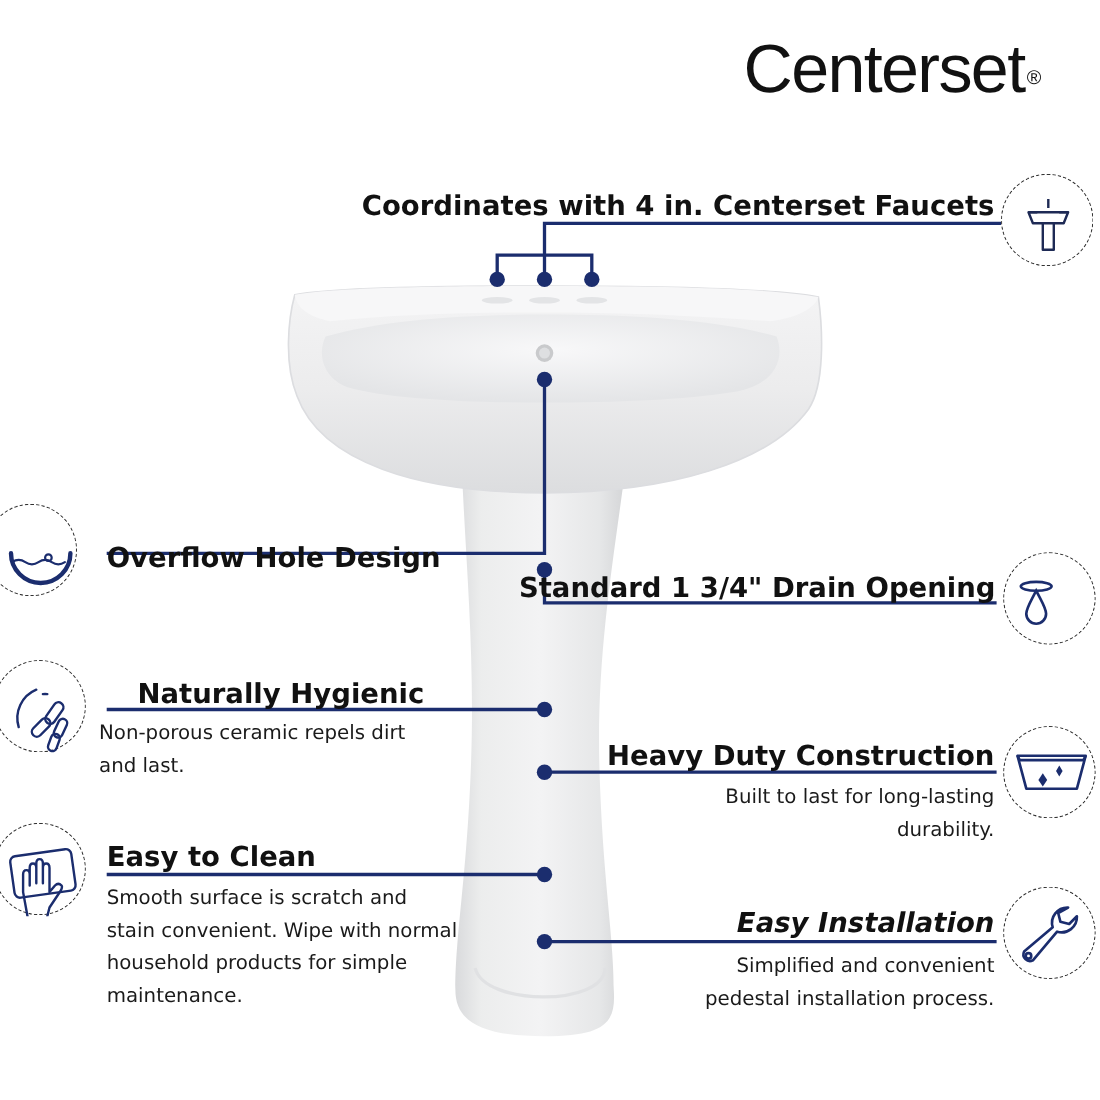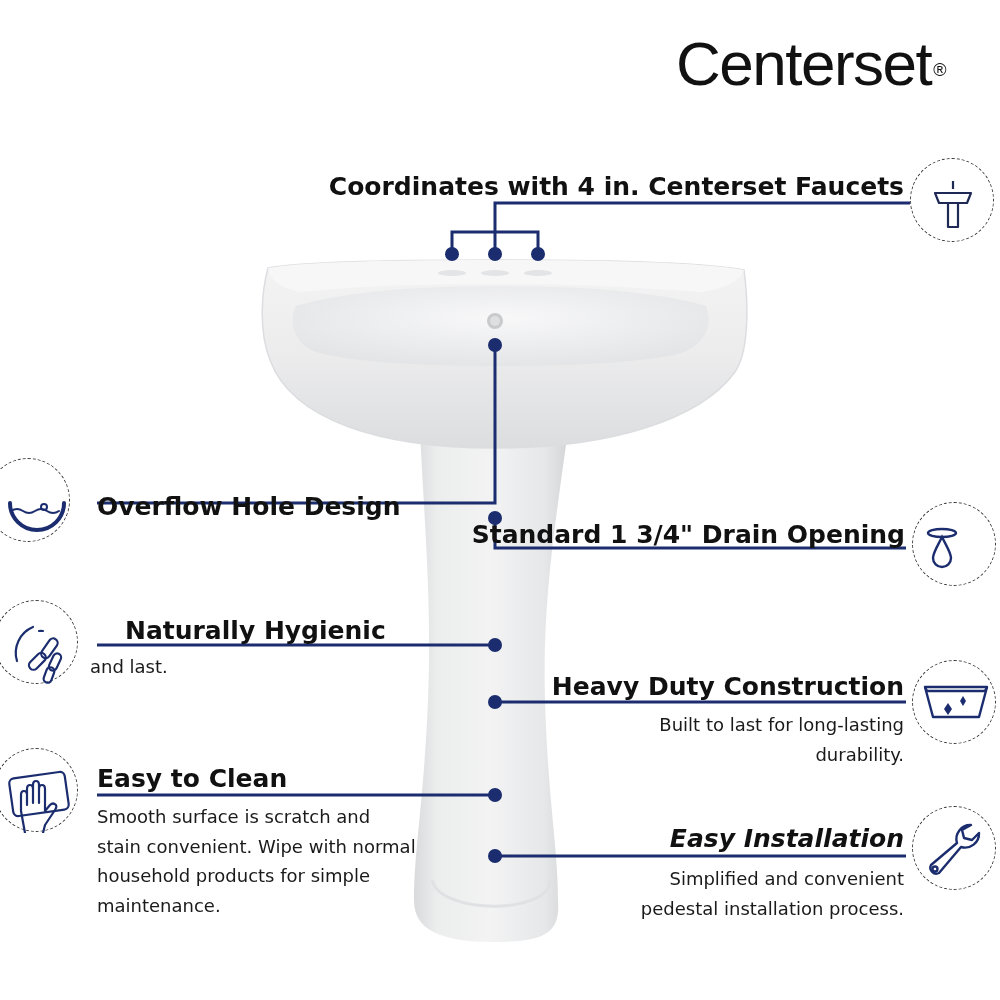--- a/index.html
+++ b/index.html
@@ -125,20 +125,21 @@
       <path d="M44 30 A28 28 0 0 1 48 30"></path>
       <rect x="50" y="36" width="9" height="22" rx="4.5" transform="rotate(35 54 47)"></rect>
       <rect x="38" y="50" width="9" height="20" rx="4.5" transform="rotate(45 42 60)"></rect>
       <rect x="56" y="52" width="8" height="18" rx="4" transform="rotate(25 60 61)"></rect>
       <rect x="50" y="66" width="8" height="16" rx="4" transform="rotate(20 54 74)"></rect>
     </g>
   </svg>
 </div>
 <div class="title" style="left:97px;top:619px;margin-left:28px;">Naturally Hygienic</div>
 <div class="desc" style="left:90px;top:652px;">
+  <div>Non-porous ceramic repels dirt</div>
   <div>and last.</div>
 </div>
 
 <div class="title right" style="right:96px;top:675px;">Heavy Duty Construction</div>
 <div class="desc right" style="right:96px;top:710px;">
   <div>Built to last for long-lasting</div>
   <div>durability.</div>
 </div>
 <div class="icon-circle" style="left:912px;top:660px;">
   <svg width="84" height="84" viewBox="0 0 84 84">

